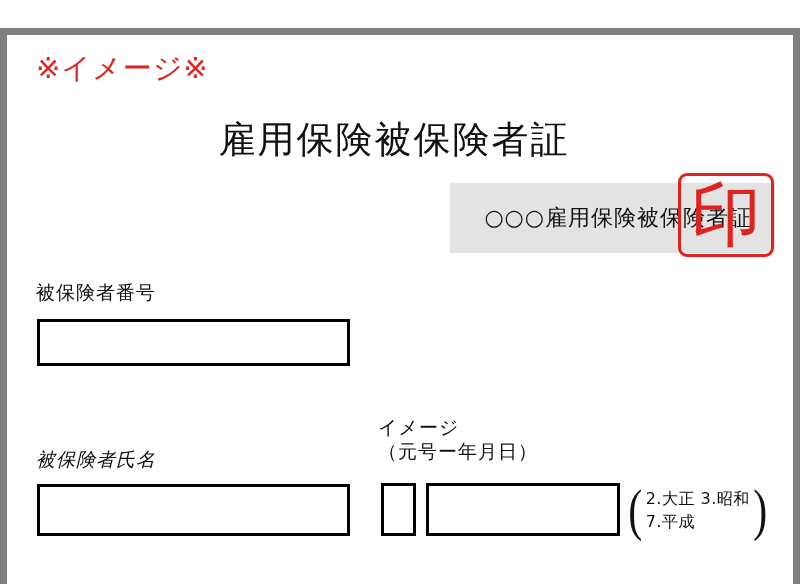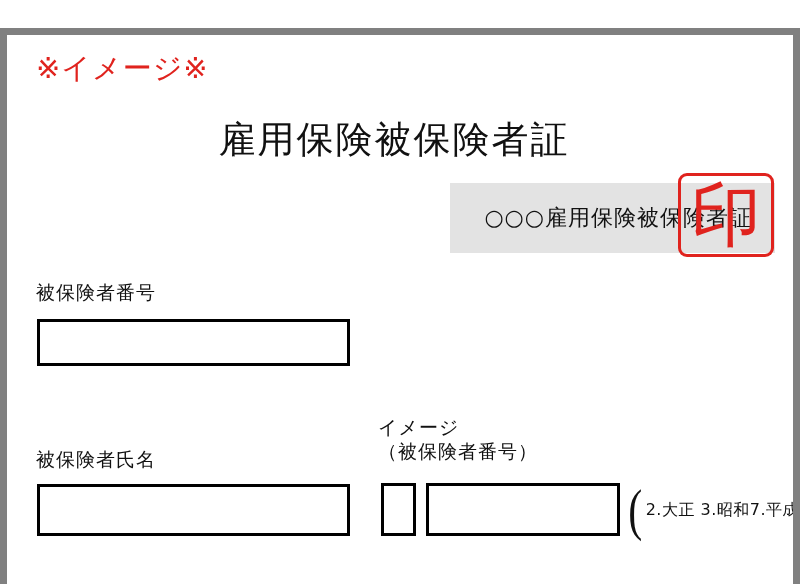--- a/index.html
+++ b/index.html
@@ -123,21 +123,21 @@
   .entry-box {
     position: absolute;
     border: 3px solid #000000;
     box-sizing: border-box;
     background: #ffffff;
   }
 
   .lbl-number   { left: 36px;  top: 253px; }
   .box-number   { left: 37px;  top: 291px; width: 313px; height: 47px; }
 
-  .lbl-name     { left: 36px;  top: 420px; }
+  .lbl-name     { left: 36px;  top: 420px; font-style: italic; }
   .box-name     { left: 37px;  top: 456px; width: 313px; height: 52px; }
 
   .lbl-birth    { left: 378px; top: 388px; }
 
   .box-era      { left: 381px; top: 455px; width: 35px;  height: 53px; }
   .box-date     { left: 426px; top: 455px; width: 194px; height: 53px; }
 
   
   .era-legend {
     position: absolute;
@@ -150,21 +150,21 @@
   }
   .paren {
     font-size: 56px;
     line-height: 52px;
     font-family: "Liberation Serif", "DejaVu Serif", serif;
     color: #111111;
     transform: scaleX(0.75);
   }
   .era-lines {
     display: flex;
-    flex-direction: row;
+    flex-direction: column;
     justify-content: space-between;
     font-size: 16px;
     line-height: 1.45;
     letter-spacing: 0.5px;
     white-space: nowrap;
     padding: 0 1px;
   }
 </style>
 </head>
 <body>
@@ -182,21 +182,21 @@
   <div class="stamp">印</div>
 
   <div class="field-label lbl-number">被保険者番号</div>
   <div class="entry-box box-number"></div>
 
   <div class="field-label lbl-name">被保険者氏名</div>
   <div class="entry-box box-name"></div>
 
   <div class="field-label lbl-birth">
     <div>イメージ</div>
-    <div>（被保険者番号）</div>
+    <div>（元号ー年月日）</div>
   </div>
   <div class="entry-box box-era"></div>
   <div class="entry-box box-date"></div>
 
   <div class="era-legend">
     <span class="paren">(</span>
     <span class="era-lines">
       <span>2.大正  3.昭和</span>
       <span>7.平成</span>
     </span>

